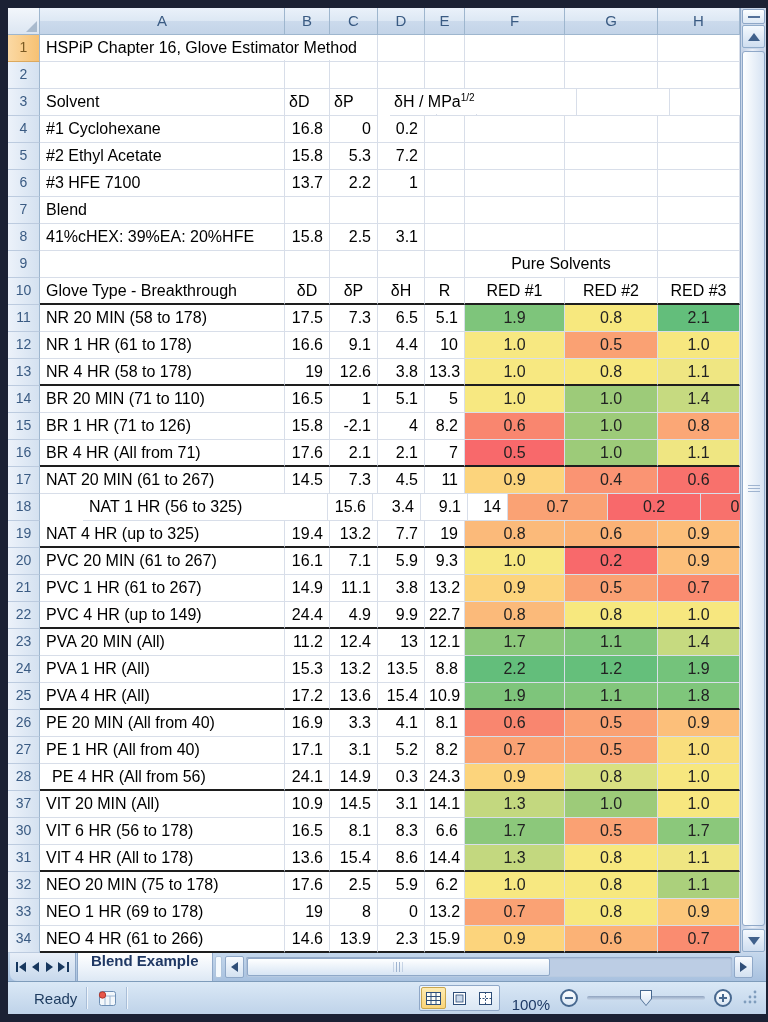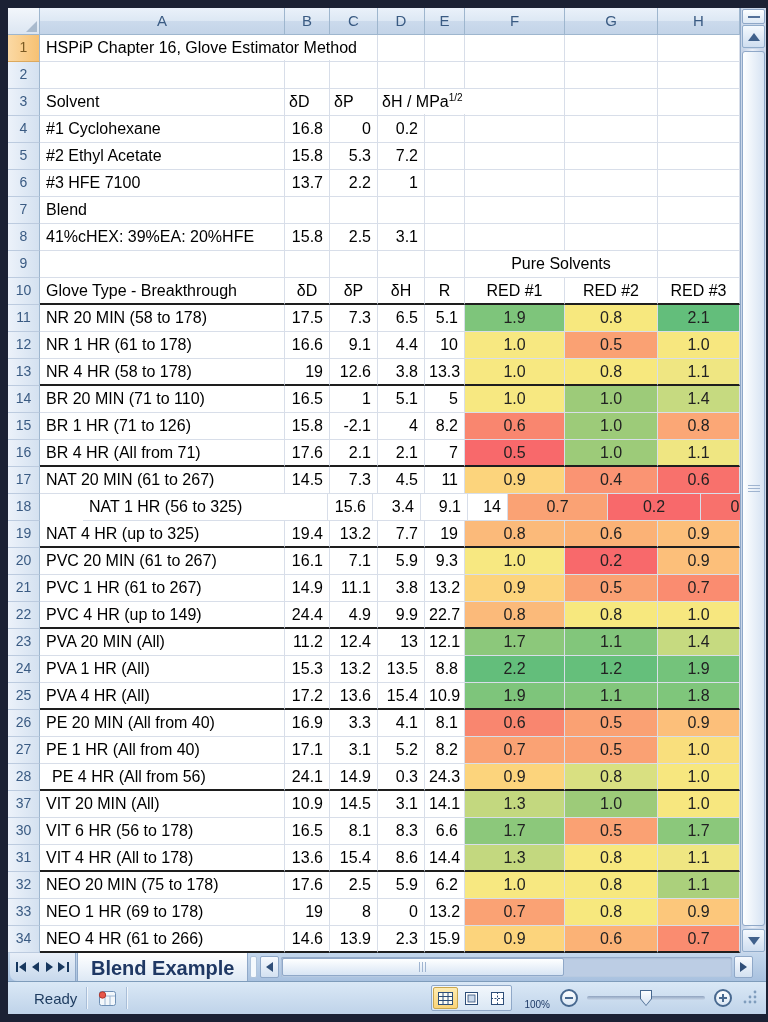--- a/index.html
+++ b/index.html
@@ -48,24 +48,24 @@
   .vthumb{position:absolute;left:0;right:0;top:2px;bottom:2px;
     background:linear-gradient(to right,#FEFFFF,#D6E3F3);border:1px solid #8FA8C8;border-radius:3px;}
   .hgrip{position:absolute;left:50%;top:50%;transform:translate(-50%,-50%);width:12px;height:9px;
     background:repeating-linear-gradient(#9FB4D0 0 1px,transparent 1px 3px);}
   
   .tabbar{height:28px;background:linear-gradient(#C4D7EC,#A8C1DF);display:flex;align-items:stretch;
     box-sizing:border-box;padding-left:2px;}
   .navgroup{display:flex;align-items:center;gap:1px;padding:0 5px;
     background:linear-gradient(#E8EFF8,#C7D8EC);border-right:1px solid #8FA8C8;border-bottom-left-radius:7px;}
   .navbtn{width:13px;height:20px;display:flex;align-items:center;justify-content:center;}
-  .sheettab{display:flex;align-items:flex-start;padding:4px 13px;margin-left:1px;
+  .sheettab{display:flex;align-items:flex-end;padding:12px 13px;margin-left:1px;
     background:linear-gradient(#FFFFFF,#EDF3FA 55%,#DDE8F4);
     border-left:1px solid #8FA8C8;border-right:1px solid #8FA8C8;
-    font-weight:bold;font-size:20px;color:#1F3864;}
+    font-weight:bold;font-size:15px;color:#1F3864;}
   .tabsliver{width:5px;margin:3px 2px;background:#F4F9FD;border:1px solid #AFC4DC;border-radius:2px;}
   .hscroll{flex:1;display:flex;align-items:center;padding:3px 4px 3px 1px;}
   .hbtn{width:17px;height:20px;flex:none;background:linear-gradient(#F7FAFE,#D3E1F1);
     border:1px solid #8FA8C8;border-radius:2px;display:flex;align-items:center;justify-content:center;}
   .tri-left{width:0;height:0;border-top:5px solid transparent;border-bottom:5px solid transparent;border-right:7px solid #2F4E78;}
   .tri-right{width:0;height:0;border-top:5px solid transparent;border-bottom:5px solid transparent;border-left:7px solid #2F4E78;}
   .htrack{flex:1;height:20px;margin:0 2px;background:#BCCDE4;border-radius:2px;position:relative;box-shadow:inset 0 1px 2px rgba(70,100,140,.45);}
   .hthumb{position:absolute;left:1px;top:1px;bottom:1px;width:62%;
     background:linear-gradient(#FEFFFF,#D8E5F4);border:1px solid #8FA8C8;border-radius:2px;}
   .vgrip{position:absolute;left:50%;top:50%;transform:translate(-50%,-50%);width:9px;height:10px;
@@ -74,21 +74,21 @@
   
   .statusbar{height:33px;background:linear-gradient(#DAE8F6,#BFD3E9);border-top:1px solid #7E9CBB;
     display:flex;align-items:center;box-sizing:border-box;padding:0 8px;}
   .statustext{margin-left:18px;font-size:15px;color:#1C3A5E;}
   .sdiv{width:1px;height:22px;background:#A9BED8;border-right:1px solid #EFF5FB;margin:0 9px;}
   .spacer{flex:1;}
   .viewgroup{display:flex;gap:1px;padding:1px;background:linear-gradient(#F2F7FC,#DAE7F4);
     border:1px solid #8FA8C8;border-radius:2px;}
   .viewbtn{width:25px;height:22px;display:flex;align-items:center;justify-content:center;border-radius:2px;}
   .viewbtn.active{background:linear-gradient(#FEECB2,#FAD478);border:1px solid #C9A64E;box-sizing:border-box;}
-  .zoomlabel{margin:12px 10px 0 12px;font-size:10px;color:#1E3A66;}
+  .zoomlabel{margin:12px 10px 0 12px;font-size:15px;color:#1E3A66;}
   .zbtn{width:18px;height:18px;border-radius:50%;border:2px solid #47688F;box-sizing:border-box;
     background:linear-gradient(#FDFEFF,#DCE8F5);position:relative;flex:none;}
   .zbtn::before{content:'';position:absolute;left:3px;right:3px;top:50%;margin-top:-1px;height:2px;background:#47688F;}
   .zbtn.plus::after{content:'';position:absolute;top:3px;bottom:3px;left:50%;margin-left:-1px;width:2px;background:#47688F;}
   .ztrack{width:118px;height:4px;margin:0 9px;border-radius:2px;position:relative;
     background:linear-gradient(#8FA3BF,#C9D8EA);}
   .zthumb{position:absolute;left:50%;top:-6px;transform:translateX(-50%);width:12px;height:16px;
     background:#47688F;clip-path:polygon(0 0,100% 0,100% 55%,50% 100%,0 55%);}
   .zthumb i{position:absolute;left:1px;top:1px;right:1px;bottom:1px;display:block;
     background:linear-gradient(#FDFEFF,#D6E3F3);clip-path:polygon(0 0,100% 0,100% 55%,50% 100%,0 55%);}
@@ -133,21 +133,21 @@
             <div class="cell" style="width: 40px;"></div>
             <div class="cell" style="width: 100px;"></div>
             <div class="cell" style="width: 93px;"></div>
             <div class="cell" style="width: 82px;"></div>
           </div>
           <div class="row">
             <div class="rowhead">3</div>
             <div class="cell acol" style="width: 245px;">Solvent</div>
             <div class="cell" style="width: 45px;">δD</div>
             <div class="cell" style="width: 48px;">δP</div>
-            <div class="cell spillwrap" style="width: 47px;"><span class="spill"><span>δH / MPa</span><sup>1/2</sup></span></div>
+            <div class="cell spillwrap" style="width: 47px; margin-left: 12px;"><span class="spill"><span>δH / MPa</span><sup>1/2</sup></span></div>
             <div class="cell" style="width: 40px;"></div>
             <div class="cell" style="width: 100px;"></div>
             <div class="cell" style="width: 93px;"></div>
             <div class="cell" style="width: 82px;"></div>
           </div>
           <div class="row">
             <div class="rowhead">4</div>
             <div class="cell acol" style="width: 245px;">#1 Cyclohexane</div>
             <div class="cell num" style="width: 45px;">16.8</div>
             <div class="cell num" style="width: 48px;">0</div>

